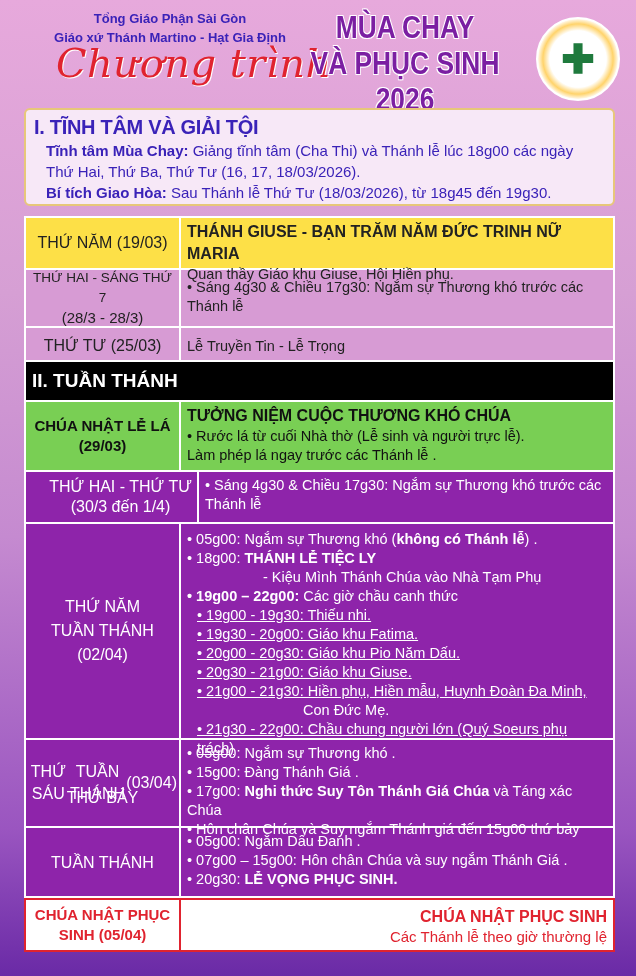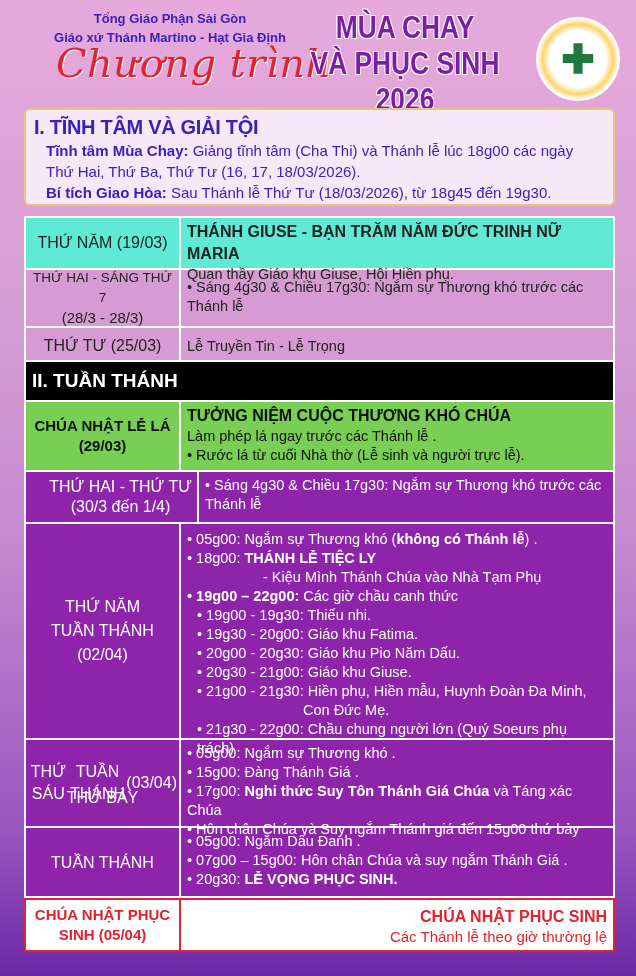--- a/index.html
+++ b/index.html
@@ -34,31 +34,31 @@
   .sec1-line b { font-weight: bold; }
 
   
   .tbl { position: absolute; left: 24px; width: 591px; }
   .row { display: flex; border: 2px solid #fff; border-top: none; }
   .row.first { border-top: 2px solid #fff; }
   .c1 { width: 155px; border-right: 2px solid #fff; display: flex; align-items: center; justify-content: center;
     text-align: center; font-size: 15px; line-height: 20px; padding: 2px; }
   .c2 { flex: 1; padding: 3px 6px; font-size: 14.5px; line-height: 19px; }
 
-  .yellow { background: #5eead4; color: #222; }
+  .yellow { background: #fde047; color: #222; }
   .pink { background: #d79bd4; color: #222; }
   .green { background: #79cf54; color: #111; }
   .purple { background: #8e24aa; color: #fff; }
   .white-red { background: #fff; color: #e0232f; border: 2px solid #e0232f; }
   .red-bar { background: #000000; color: #fff; font-weight: bold; font-size: 19px; padding: 8px 6px;
     border: 2px solid #fff; border-top: none; }
 
   .bold { font-weight: bold; }
   .ind1 { padding-left: 76px; }
-  .ind2 { padding-left: 10px; }
+  .ind2 { padding-left: 10px; text-decoration: underline; }
   .ind3 { padding-left: 116px; }
   .center { text-align: right; }
 
   
   .cross { position: absolute; background: rgba(90,20,120,0.35); }
 </style>
 </head>
 <body>
 
 <div class="page">
@@ -117,22 +117,22 @@
   <div class="tbl" style="top:360px;">
     <div class="red-bar" style="border-top:2px solid #fff;">II. TUẦN THÁNH</div>
 
     <div class="row green" style="height:70px;">
       <div class="c1 bold" style="flex-direction:column;">
         <div>CHÚA NHẬT LỄ LÁ</div>
         <div>(29/03)</div>
       </div>
       <div class="c2">
         <div class="bold" style="font-size:16px; line-height:22px;">TƯỞNG NIỆM CUỘC THƯƠNG KHÓ CHÚA</div>
+        <div>• Rước lá từ cuối Nhà thờ (Lễ sinh và người trực lễ).</div>
         <div> Làm phép lá ngay trước các Thánh lễ .</div>
-        <div>• Rước lá từ cuối Nhà thờ (Lễ sinh và người trực lễ).</div>
       </div>
     </div>
 
     <div class="row purple" style="height:52px;padding-left:18px;">
       <div class="c1" style="flex-direction:column; font-size:16px;">
         <div>THỨ HAI - THỨ TƯ</div>
         <div>(30/3 đến 1/4)</div>
       </div>
       <div class="c2" style="padding-top:4px;">• Sáng 4g30 &amp; Chiều 17g30: Ngắm sự Thương khó trước các Thánh lễ</div>
     </div>

